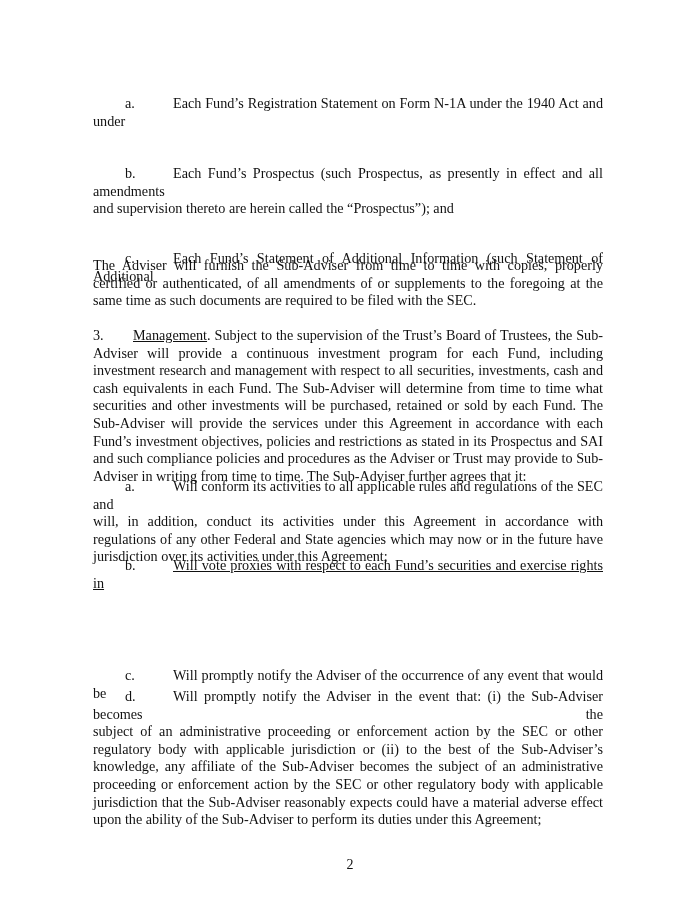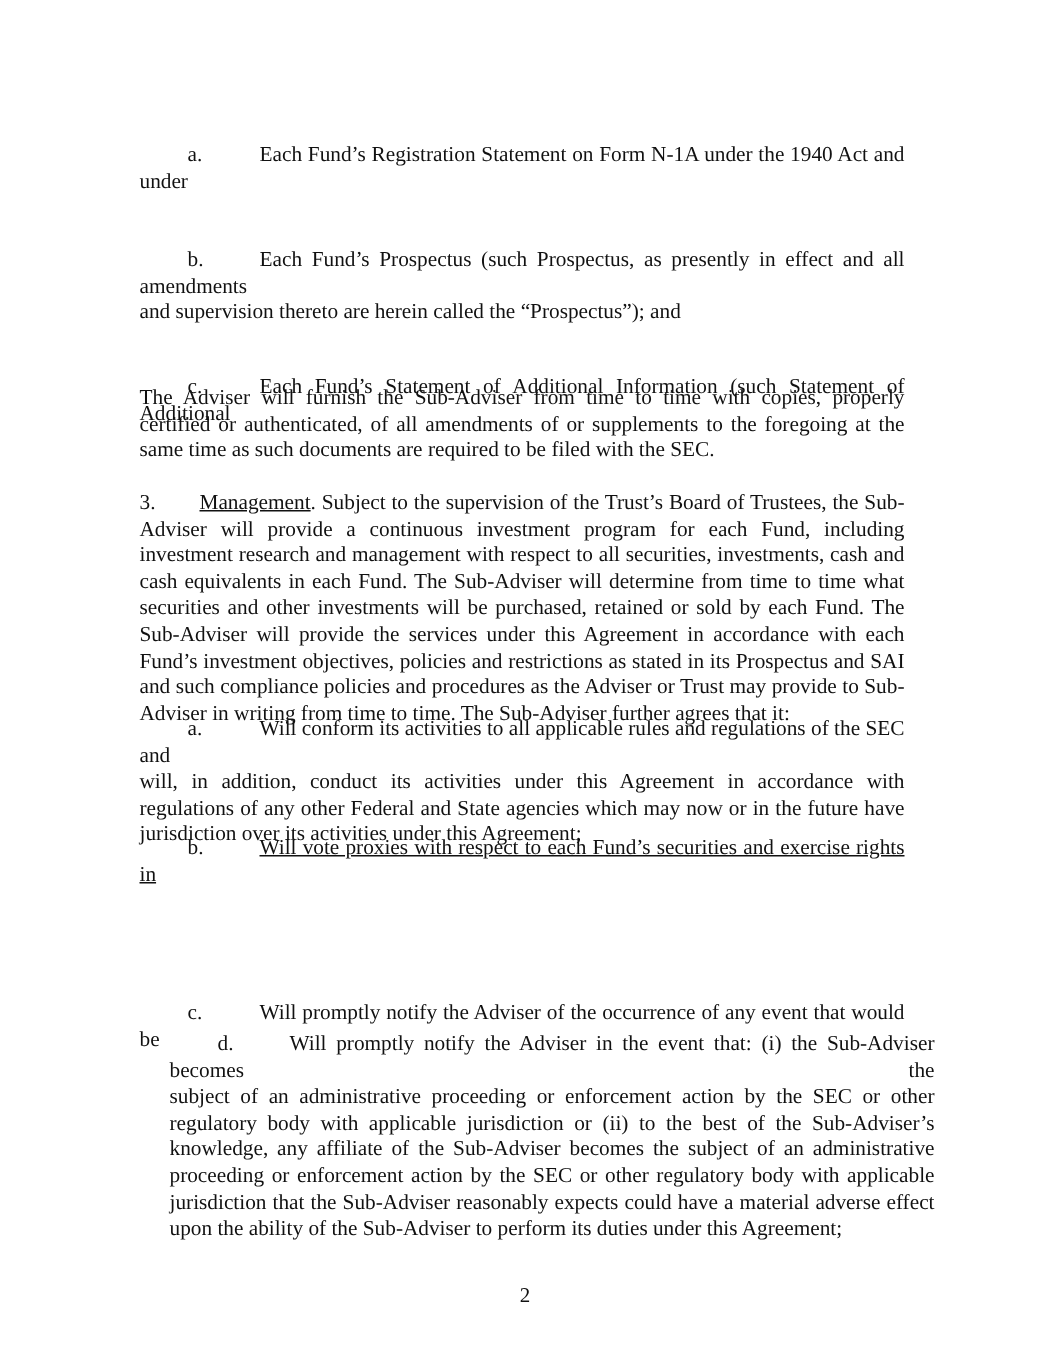--- a/index.html
+++ b/index.html
@@ -53,20 +53,20 @@
   </div>
 
   <div class="para" style="top:557px;text-decoration:underline;">
     <span class="first"><span class="indent"></span><span class="marker">b.</span><span>Will vote proxies with respect to each Fund’s securities and exercise rights in</span></span>
   </div>
 
   <div class="para" style="top:667px;">
     <span class="first"><span class="indent"></span><span class="marker">c.</span><span>Will promptly notify the Adviser of the occurrence of any event that would be</span></span>
   </div>
 
-  <div class="para" style="top:688px;margin-left:20px;">
+  <div class="para" style="top:688px;">
     <span class="first"><span class="indent"></span><span class="marker">d.</span><span>Will promptly notify the Adviser in the event that: (i) the Sub-Adviser becomes the</span></span>
     <span>subject of an administrative proceeding or enforcement action by the SEC or other regulatory body with applicable jurisdiction or (ii) to the best of the Sub-Adviser’s knowledge, any affiliate of the Sub-Adviser becomes the subject of an administrative proceeding or enforcement action by the SEC or other regulatory body with applicable jurisdiction that the Sub-Adviser reasonably expects could have a material adverse effect upon the ability of the Sub-Adviser to perform its duties under this Agreement;</span>
   </div>
 
 </div>
 
 <div class="page-number">2</div>
 
 </body></html>

